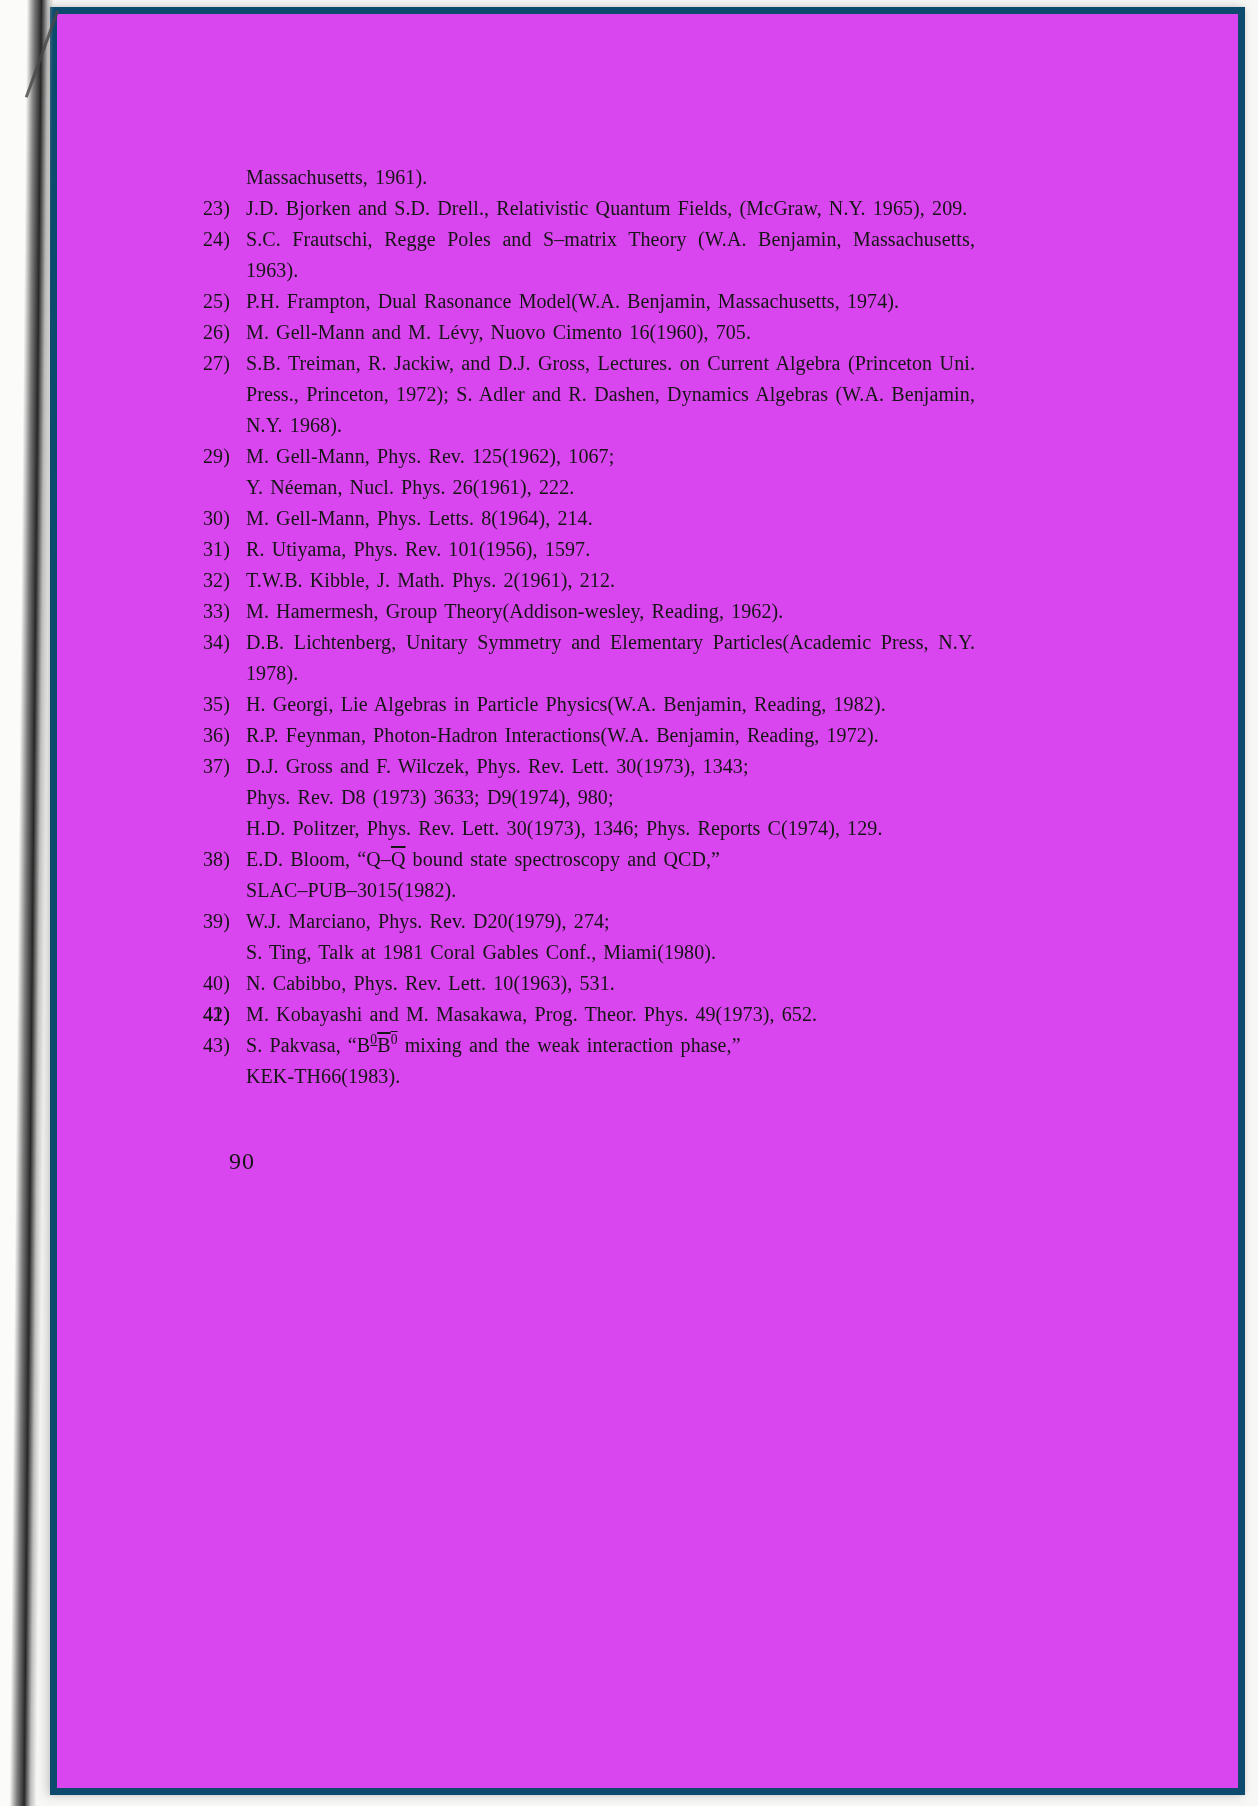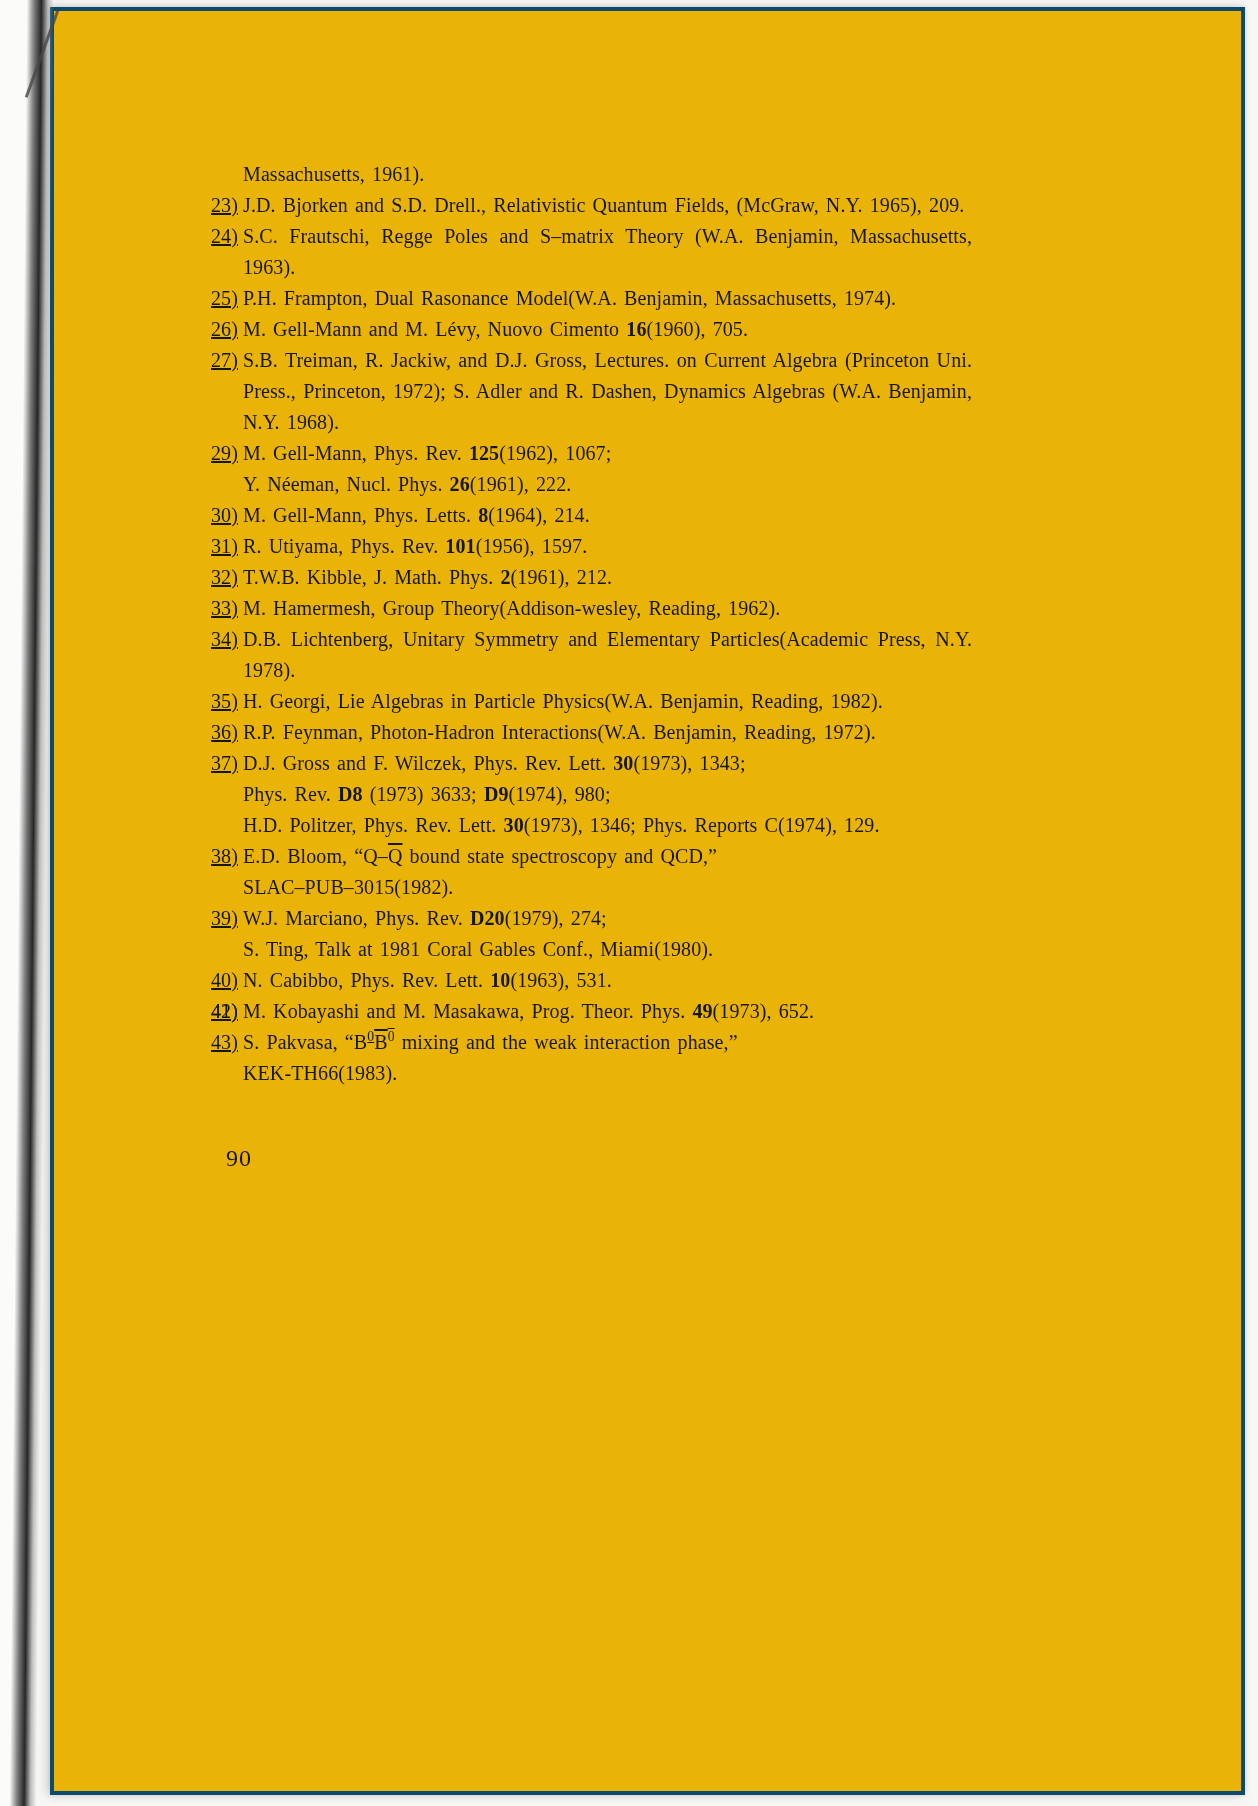--- a/index.html
+++ b/index.html
@@ -54,22 +54,22 @@
     transform-origin: left center;
     z-index: 4;
     opacity: 0.8;
   }
   .paper {
     position: absolute;
     left: 50px;
     top: 7px;
     right: 13px;
     bottom: 11px;
-    background: #eab308;
-    border: 4px solid #0c4a6e;
+    background: #d946ef;
+    border: 7px solid #0c4a6e;
     box-shadow: -3px 0 10px rgba(0,0,0,0.18), 0 0 4px rgba(0,0,0,0.08);
     z-index: 1;
   }
   .content {
     position: absolute;
     left: 146px;
     top: 148px;
     width: 772px;
     color: #161616;
     font-size: 20px;
@@ -77,27 +77,26 @@
     letter-spacing: 0.1px;
     word-spacing: 2px;
   }
   .ref {
     position: relative;
     padding-left: 43px;
     text-align: justify;
   }
   .ref-num {
     position: absolute;
-    left: 11px;
+    left: 0;
     top: 0;
     white-space: nowrap;
-    text-decoration: underline;
   }
   .i  { }
-  .b  { font-weight: bold; }
+  .b  { font-weight: normal; }
   .ol { text-decoration: overline; }
   .ul { text-decoration: underline; }
   .sup {
     font-size: 0.68em;
     vertical-align: super;
     line-height: 0;
   }
   .sup.ol { text-decoration: overline; }
   .sup.ul { text-decoration: underline; }
   .page-num {

